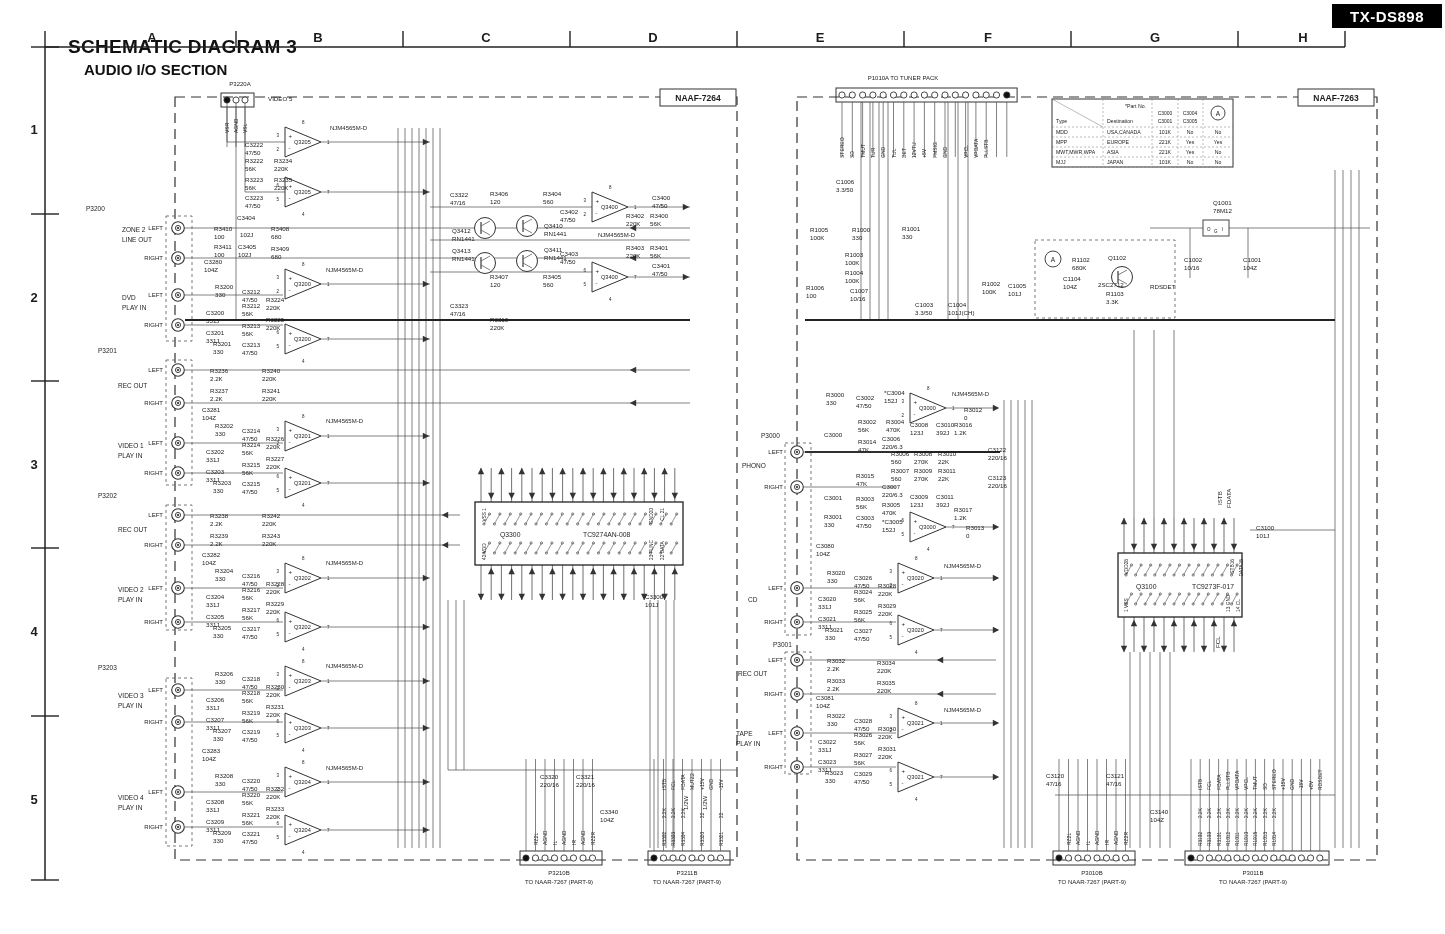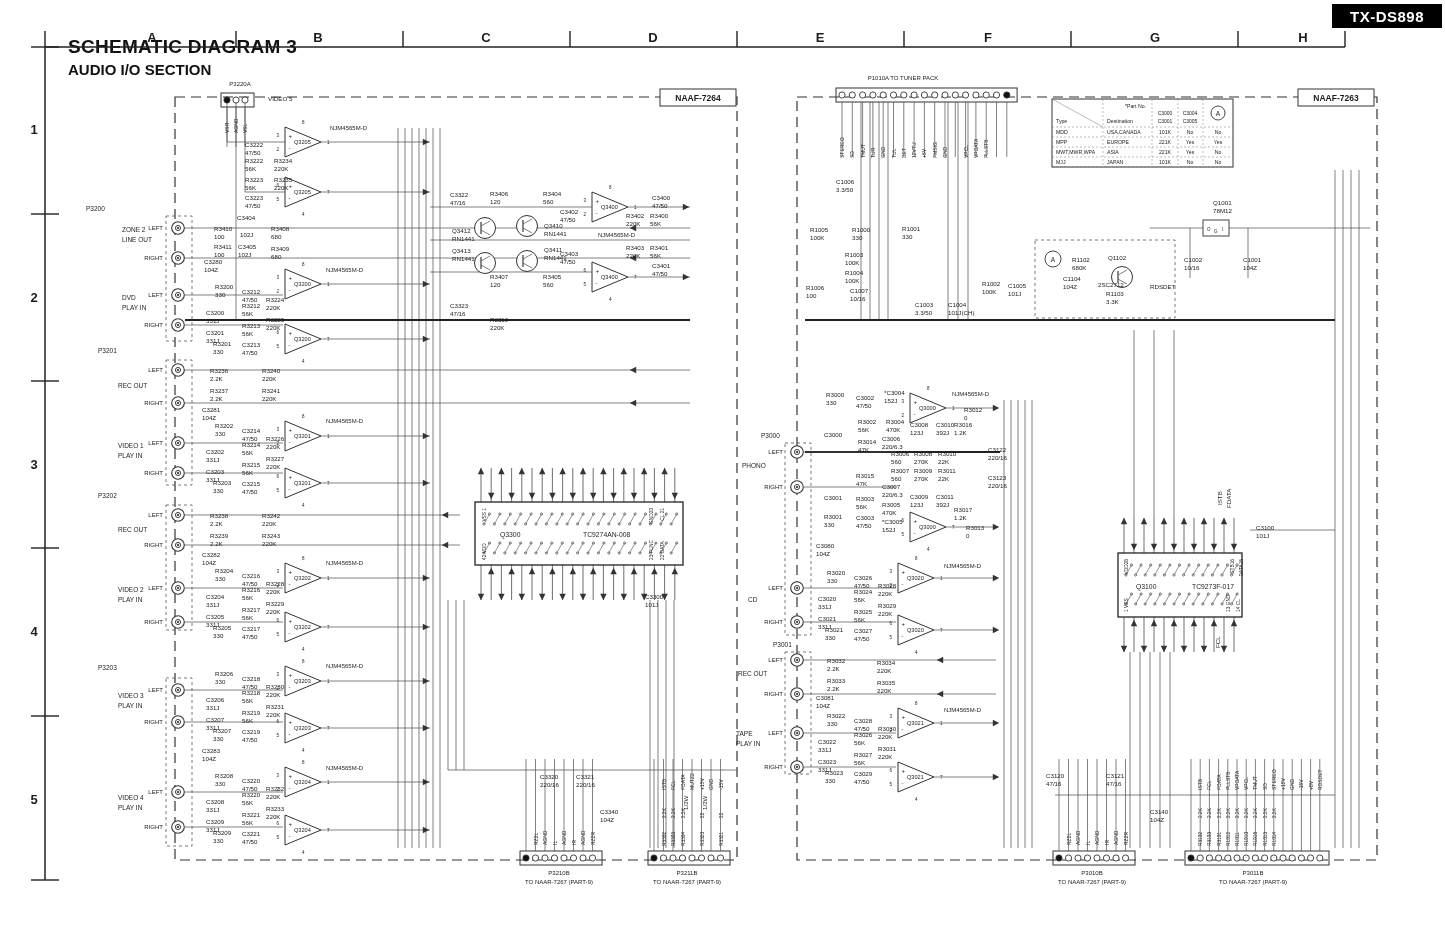--- a/index.html
+++ b/index.html
@@ -2,21 +2,21 @@
 <html><head>
 <meta charset="utf-8">
 <style>
   html,body{margin:0;padding:0;background:#e8e8e8;}
   .page{position:relative;width:1445px;height:934px;background:#fff;overflow:hidden;
         font-family:"Liberation Sans",sans-serif;}
   .badge{position:absolute;left:1332px;top:4px;width:110px;height:24px;background:#000;color:#fff;
          font-weight:bold;font-size:15px;display:flex;align-items:center;justify-content:center;
          letter-spacing:0.5px;}
   .title{position:absolute;left:68px;top:36px;font-size:19px;font-weight:bold;color:#111;letter-spacing:0.3px;}
-  .subtitle{position:absolute;left:68px;top:61px;font-size:15px;font-weight:bold;color:#111;}
+  .subtitle{position:absolute;left:84px;top:61px;font-size:15px;font-weight:bold;color:#111;}
   svg{position:absolute;left:0;top:0;}
   svg text{font-family:"Liberation Sans",sans-serif;}
 </style>
 </head>
 <body>
 
 <div class="page">
   <div class="badge">TX-DS898</div>
   <div class="title">SCHEMATIC DIAGRAM 3</div>
   <div class="subtitle">AUDIO I/O SECTION</div>

